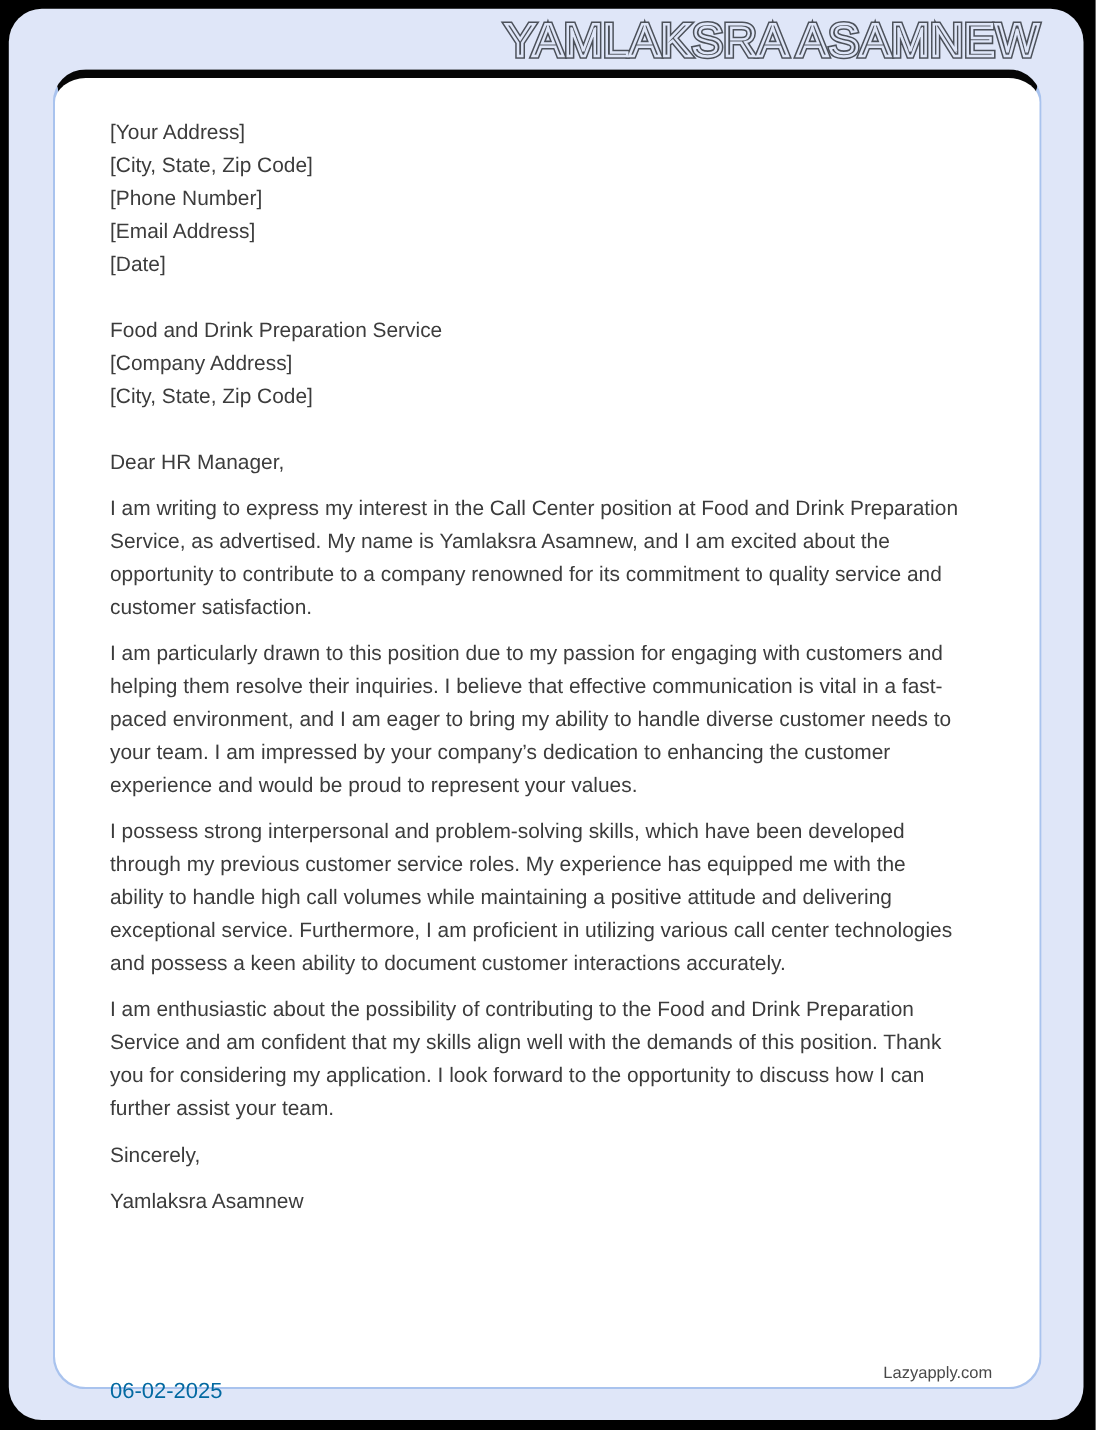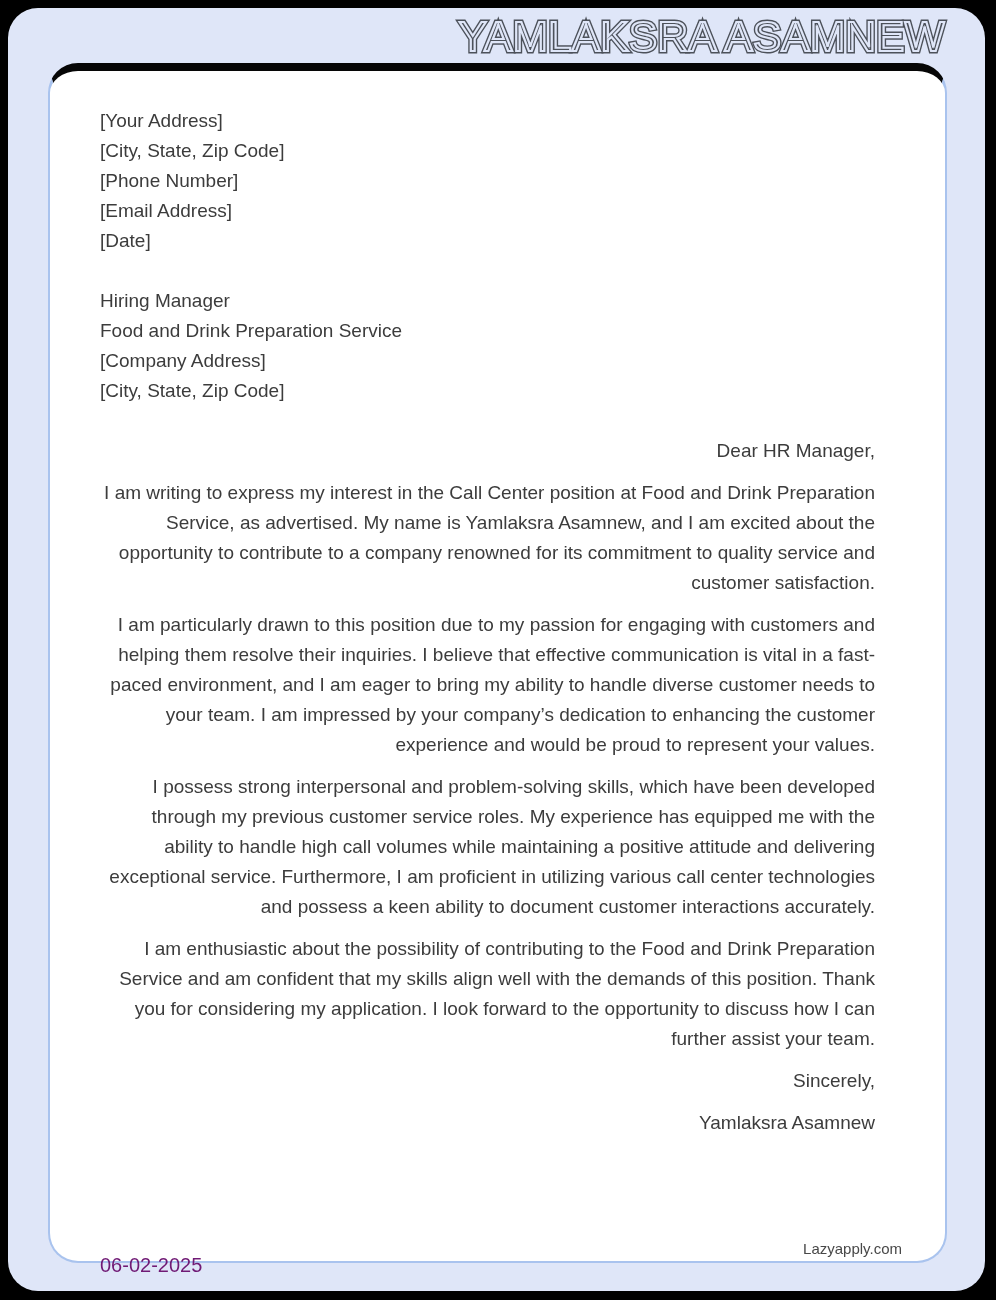--- a/index.html
+++ b/index.html
@@ -51,30 +51,30 @@
     border-left: 2px solid #a9c3ee;
     border-right: 2px solid #a9c3ee;
     border-bottom: 2px solid #a9c3ee;
     padding: 35px 70px 0 50px;
     color: #3c3c3c;
     font-size: 19px;
     line-height: 30px;
   }
   .block { margin: 0 0 30px 0; }
   .line { min-height: 30px; }
-  .page p { margin: 12px 0 0 0; text-align: right; }
+  .page p { margin: 12px 0 0 0; }
   .page p.first { margin-top: 0; }
   
   .letter-date {
     position: absolute;
     left: 50px;
     bottom: -16px;
     font-size: 20px;
     line-height: 24px;
-    color: #701a75;
+    color: #0369a1;
   }
   .watermark {
     position: absolute;
     right: 43px;
     bottom: 3px;
     font-size: 15px;
     line-height: 18px;
     color: #484848;
   }
 </style>
@@ -94,21 +94,20 @@
 
     <div class="block">
       <div class="line">[Your Address]</div>
       <div class="line">[City, State, Zip Code]</div>
       <div class="line">[Phone Number]</div>
       <div class="line">[Email Address]</div>
       <div class="line">[Date]</div>
     </div>
 
     <div class="block">
-      <div class="line">Hiring Manager</div>
       <div class="line">Food and Drink Preparation Service</div>
       <div class="line">[Company Address]</div>
       <div class="line">[City, State, Zip Code]</div>
     </div>
 
     <p class="first">Dear HR Manager,</p>
 
     <p>I am writing to express my interest in the Call Center position at Food and Drink Preparation Service, as advertised. My name is Yamlaksra Asamnew, and I am excited about the opportunity to contribute to a company renowned for its commitment to quality service and customer satisfaction.</p>
     <p>I am particularly drawn to this position due to my passion for engaging with customers and helping them resolve their inquiries. I believe that effective communication is vital in a fast-paced environment, and I am eager to bring my ability to handle diverse customer needs to your team. I am impressed by your company’s dedication to enhancing the customer experience and would be proud to represent your values.</p>
     <p>I possess strong interpersonal and problem-solving skills, which have been developed through my previous customer service roles. My experience has equipped me with the ability to handle high call volumes while maintaining a positive attitude and delivering exceptional service. Furthermore, I am proficient in utilizing various call center technologies and possess a keen ability to document customer interactions accurately.</p>

